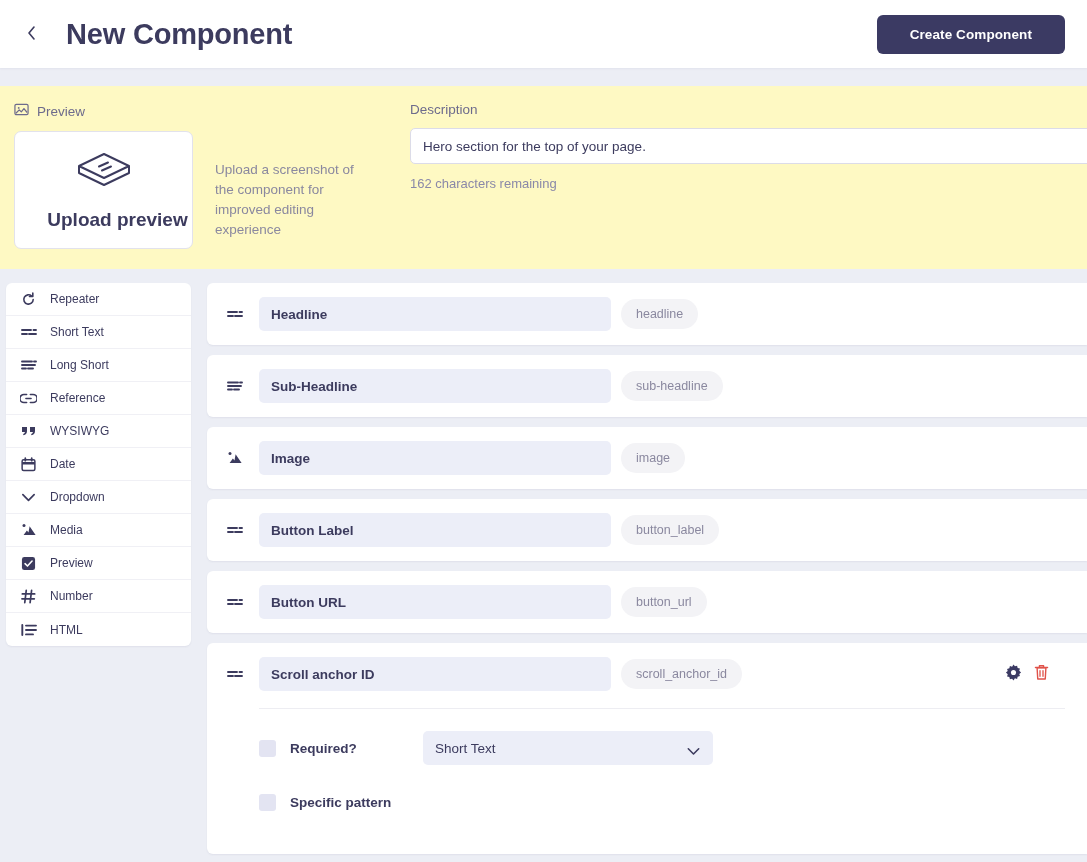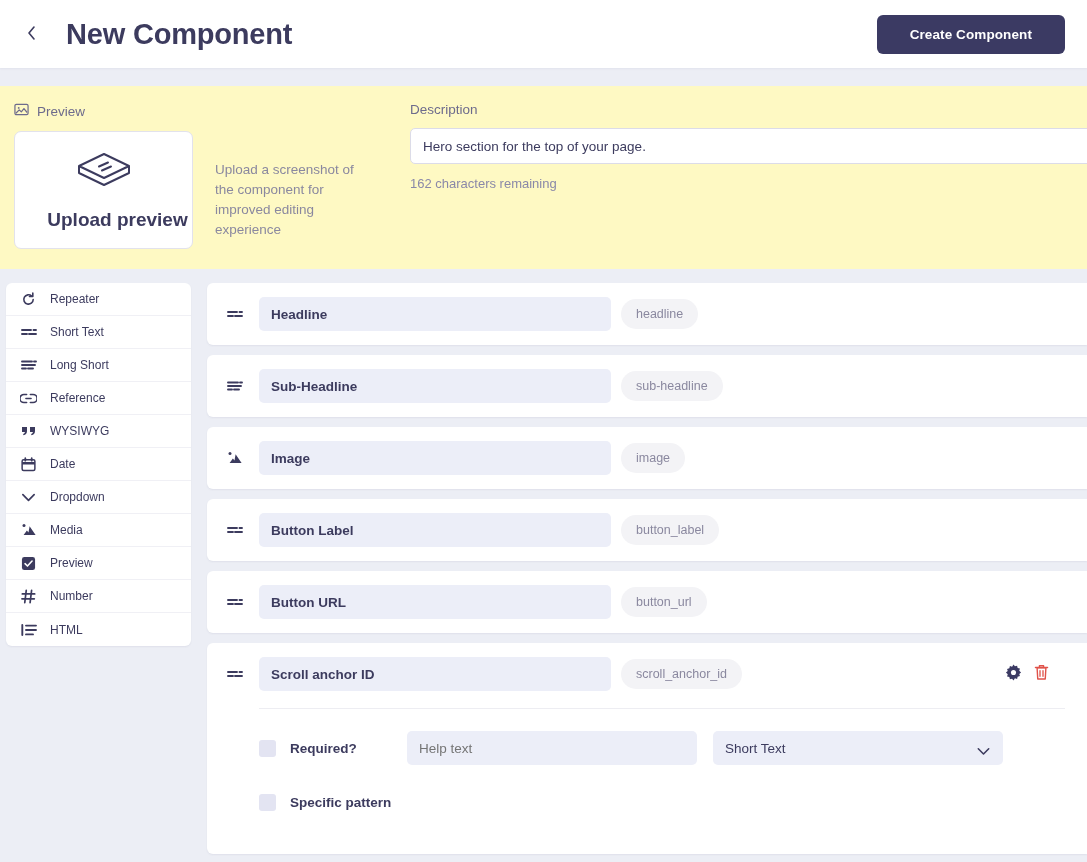--- a/index.html
+++ b/index.html
@@ -399,21 +399,20 @@
         </div>
       </div>
 
       <div class="settings">
 
         <div class="set-row">
           <div class="set-left">
             <button class="chk"></button>
             <span>Required?</span>
           </div>
-          <input class="ctrl ctrl-a" type="text" placeholder="Help text" style="">
           <div class="select-wrap">
             <button class="ctrl">Short Text</button>
             <span class="chev">
               <svg width="13" height="9" viewBox="0 0 14 9" fill="none" aria-hidden="true">
                 <path d="M1.4 1.6 7 7.2l5.6-5.6" stroke="currentColor" stroke-width="1.7" stroke-linecap="round" stroke-linejoin="round"></path>
               </svg>
             </span>
           </div>
         </div>
 

